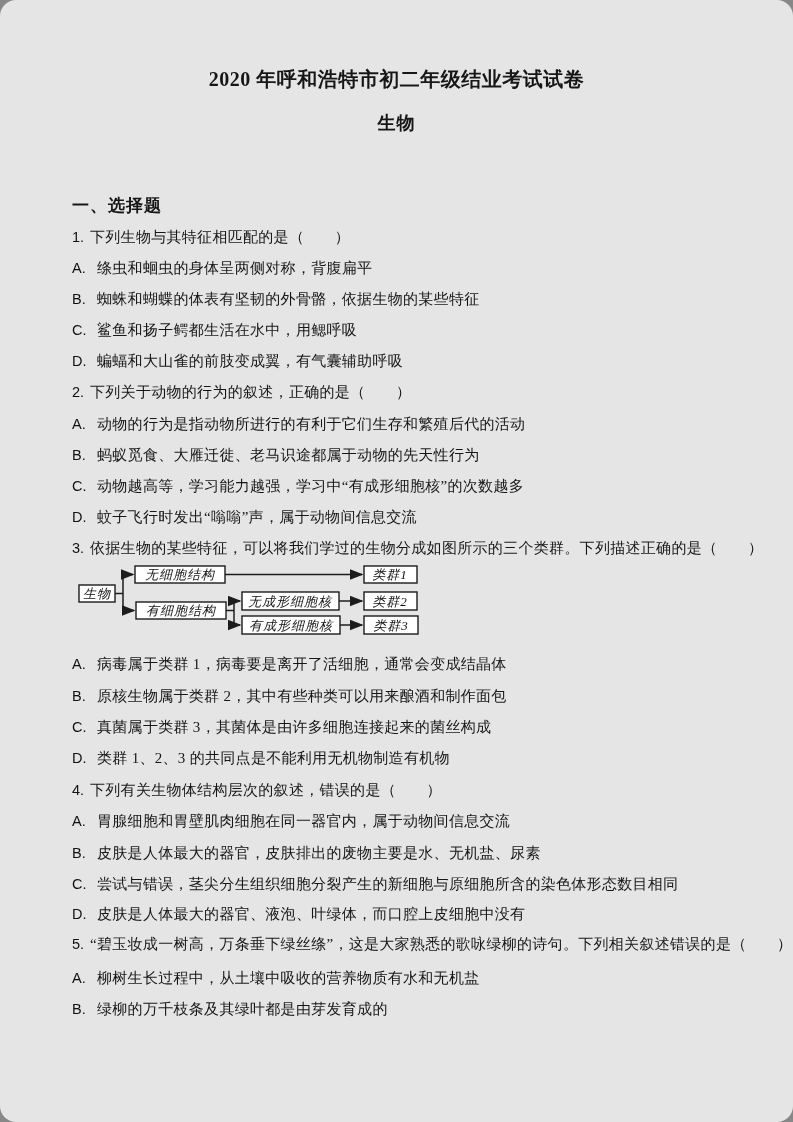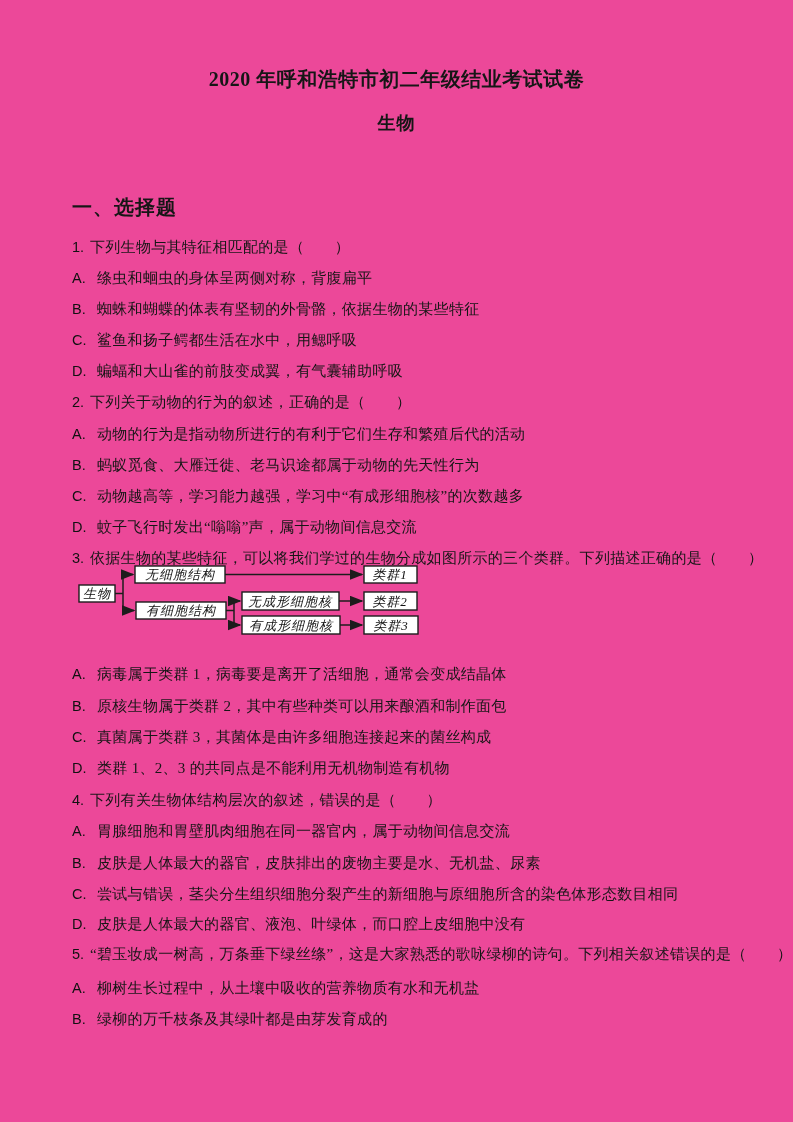--- a/index.html
+++ b/index.html
@@ -1,51 +1,52 @@
 <!DOCTYPE html>
 <html><head>
 <meta charset="utf-8">
 <style>
   html,body { margin:0; padding:0; background:#888; }
   .page {
     position:relative;
     width:793px; height:1122px;
     margin:0 auto;
-    background:#ec4899;
+    background:#e5e5e5;
     font-family:"Liberation Serif","DejaVu Serif",serif;
     color:#161616;
     overflow:hidden;
+    border-radius:16px;
   }
   .center-line {
     position:absolute; left:0; width:100%;
     text-align:center; white-space:nowrap;
     font-weight:bold;
   }
   .doc-title { font-size:20px; letter-spacing:0.5px; }
   .doc-sub   { font-size:18px; letter-spacing:1px; }
   .sec-head {
     position:absolute; left:72px;
-    font-size:20px; font-weight:bold; letter-spacing:1px;
+    font-size:17px; font-weight:bold; letter-spacing:1px;
     white-space:nowrap;
   }
   .line {
     position:absolute; left:72px;
     display:flex; align-items:baseline;
     font-size:15px; line-height:20px;
     white-space:nowrap;
   }
   .lbl {
     flex:none;
     font-family:"Liberation Sans","DejaVu Sans",sans-serif;
     font-size:14.5px;
     color:#111;
   }
   .qnum { width:18px; }
   .optl { width:25px; }
-  .txt { letter-spacing:0.3px;margin-top:10px; }
+  .txt { letter-spacing:0.3px; }
   .diagram-svg { position:absolute; }
   .diagram-svg rect {
     fill:#ffffff; stroke:#1c1c1c; stroke-width:1.4;
   }
   .diagram-svg line { stroke:#1c1c1c; stroke-width:1.5; }
   .diagram-svg text {
     font-family:"Liberation Serif","DejaVu Serif",serif;
     font-style:italic;
     font-size:13px;
     fill:#111;

